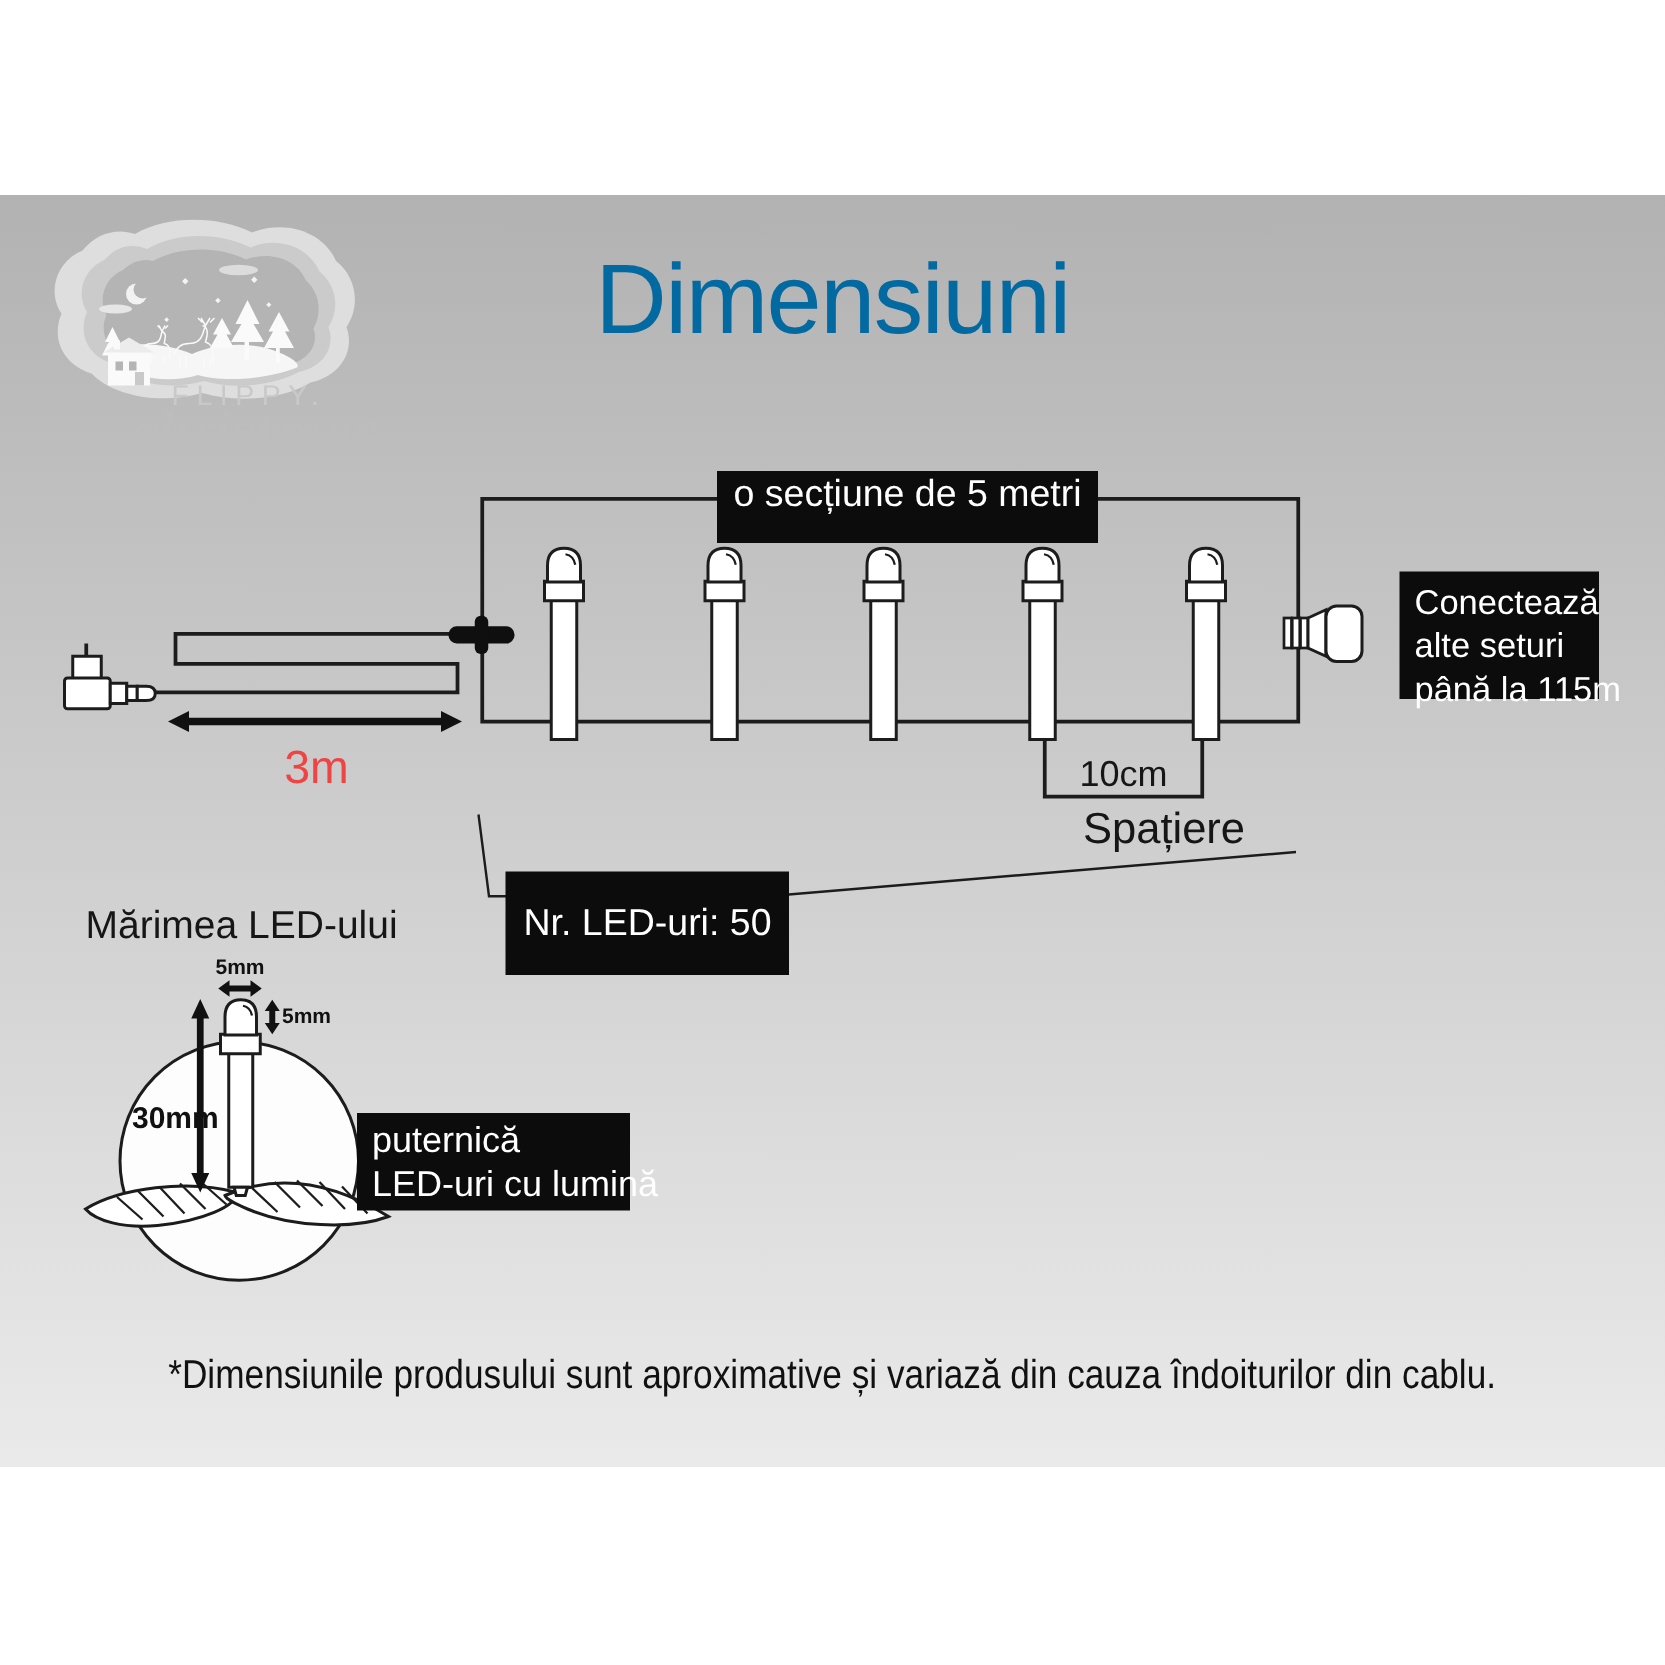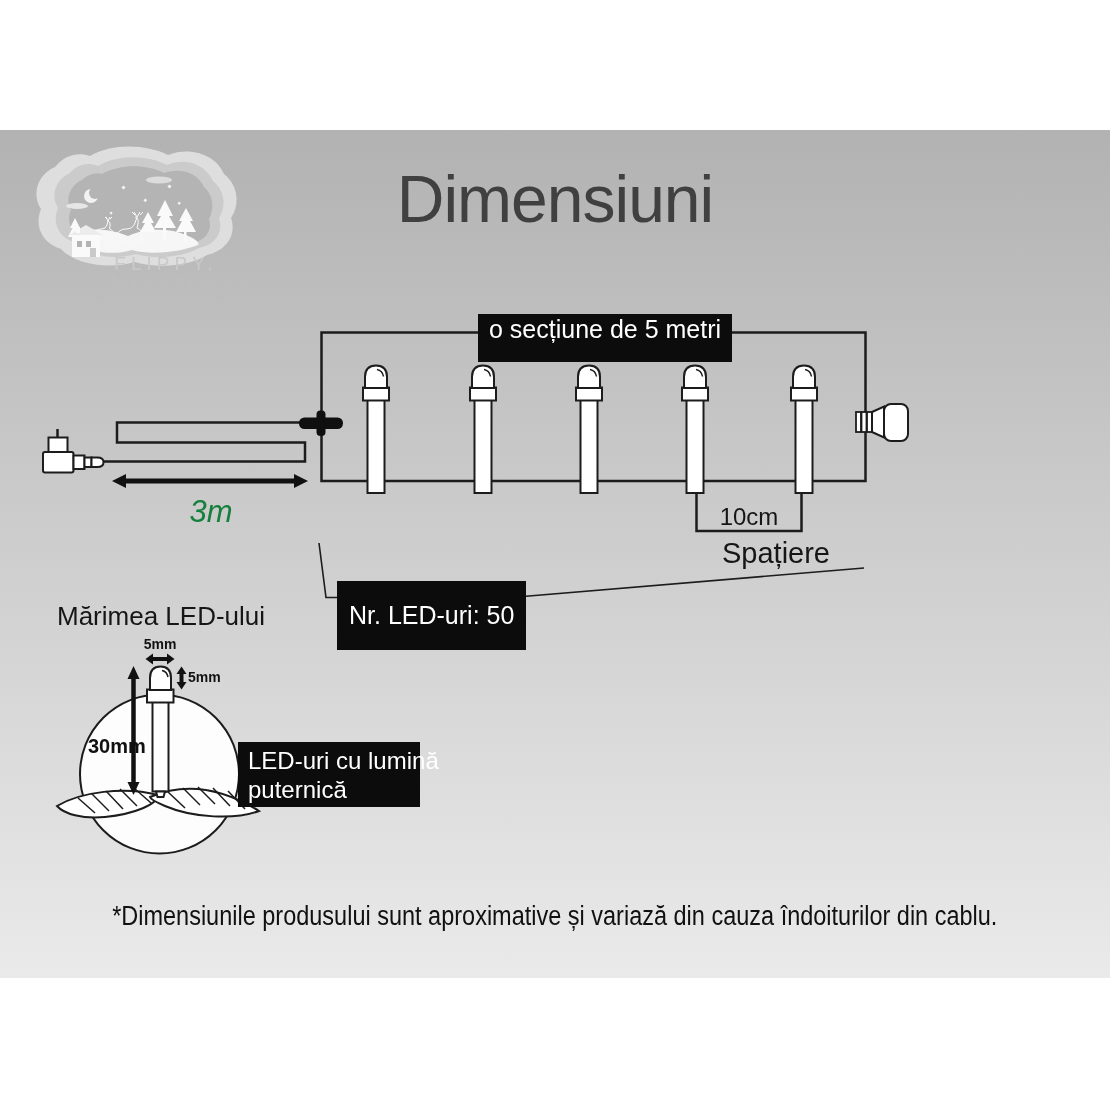--- a/index.html
+++ b/index.html
@@ -15,35 +15,35 @@
     left:0;top:130px;width:1110px;height:848px;
     background:linear-gradient(180deg,#b2b2b2 0%,#eaeaea 100%);
   }
   #diagram-svg{left:0;top:0;width:1110px;height:1110px;}
   .blackbox{
     background:#0c0c0c;color:#ffffff;
     font-family:"Liberation Sans", sans-serif;
   }
   #page-title{
     left:0;top:161px;width:1110px;text-align:center;
-    font-size:66px;font-weight:400;color:#404040;letter-spacing:-1px;
+    font-size:66px;font-weight:400;color:#0369a1;letter-spacing:-1px;
   }
   #section-label{
     left:478px;top:314px;height:48px;line-height:31px;
     padding:0 11px;font-size:25px;white-space:nowrap;
   }
   #connect-box{
     left:933px;top:381px;width:123px;height:79px;
     padding:6px 0 0 10px;font-size:23px;line-height:29px;white-space:nowrap;
   }
   #count-box{
     left:337px;top:581px;height:37px;line-height:36px;
     padding:16px 12px;font-size:25px;white-space:nowrap;
   }
-  #label-3m{left:115px;top:494px;width:192px;text-align:center;font-size:31px;color:#15803d;font-style:italic;}
+  #label-3m{left:115px;top:494px;width:192px;text-align:center;font-size:31px;color:#ef4444;}
   #label-10cm{left:696px;top:503px;width:106px;text-align:center;font-size:24px;color:#161616;}
   #label-spatiere{left:668px;top:537px;width:162px;text-align:right;font-size:29px;color:#161616;}
   #led-size-heading{left:57px;top:601px;font-size:26px;color:#161616;}
   #label-5mm-top{left:137px;top:636px;width:46px;text-align:center;font-size:14px;font-weight:700;color:#111;}
   #label-5mm-right{left:188px;top:669px;font-size:14px;font-weight:700;color:#111;}
   #label-30mm{left:88px;top:735px;font-size:20px;font-weight:700;color:#111;}
   #led-callout{
     left:238px;top:742px;width:172px;height:57px;
     padding:4px 0 4px 10px;font-size:24px;line-height:29px;white-space:nowrap;
   }
@@ -216,33 +216,38 @@
       <line x1="181.5" y1="672" x2="181.5" y2="684" stroke="#111111" stroke-width="4"></line>
       <path d="M181.5,666.5 L176.5,674 L186.5,674 Z"></path>
       <path d="M181.5,689.5 L176.5,682 L186.5,682 Z"></path>
     </g>
   </svg>
 
   <div id="page-title" class="abs">Dimensiuni</div>
 
   <div id="section-label" class="abs blackbox">o secțiune de 5 metri</div>
 
+  <div id="connect-box" class="abs blackbox">
+    <div>Conectează</div>
+    <div>alte seturi</div>
+    <div>până la 115m</div>
+  </div>
 
   <div id="label-3m" class="abs">3m</div>
   <div id="label-10cm" class="abs">10cm</div>
   <div id="label-spatiere" class="abs">Spațiere</div>
 
   <div id="count-box" class="abs blackbox">Nr. LED-uri: 50</div>
 
   <div id="led-size-heading" class="abs">Mărimea LED-ului</div>
   <div id="label-5mm-top" class="abs">5mm</div>
   <div id="label-5mm-right" class="abs">5mm</div>
   <div id="label-30mm" class="abs">30mm</div>
 
   <div id="led-callout" class="abs blackbox">
+    <div>puternică</div>
     <div>LED-uri cu lumină</div>
-    <div>puternică</div>
   </div>
 
   <div id="footnote" class="abs">
     <span>*Dimensiunile produsului sunt aproximative și variază din cauza îndoiturilor din cablu.</span>
   </div>
 </div>
 
 </body></html>

